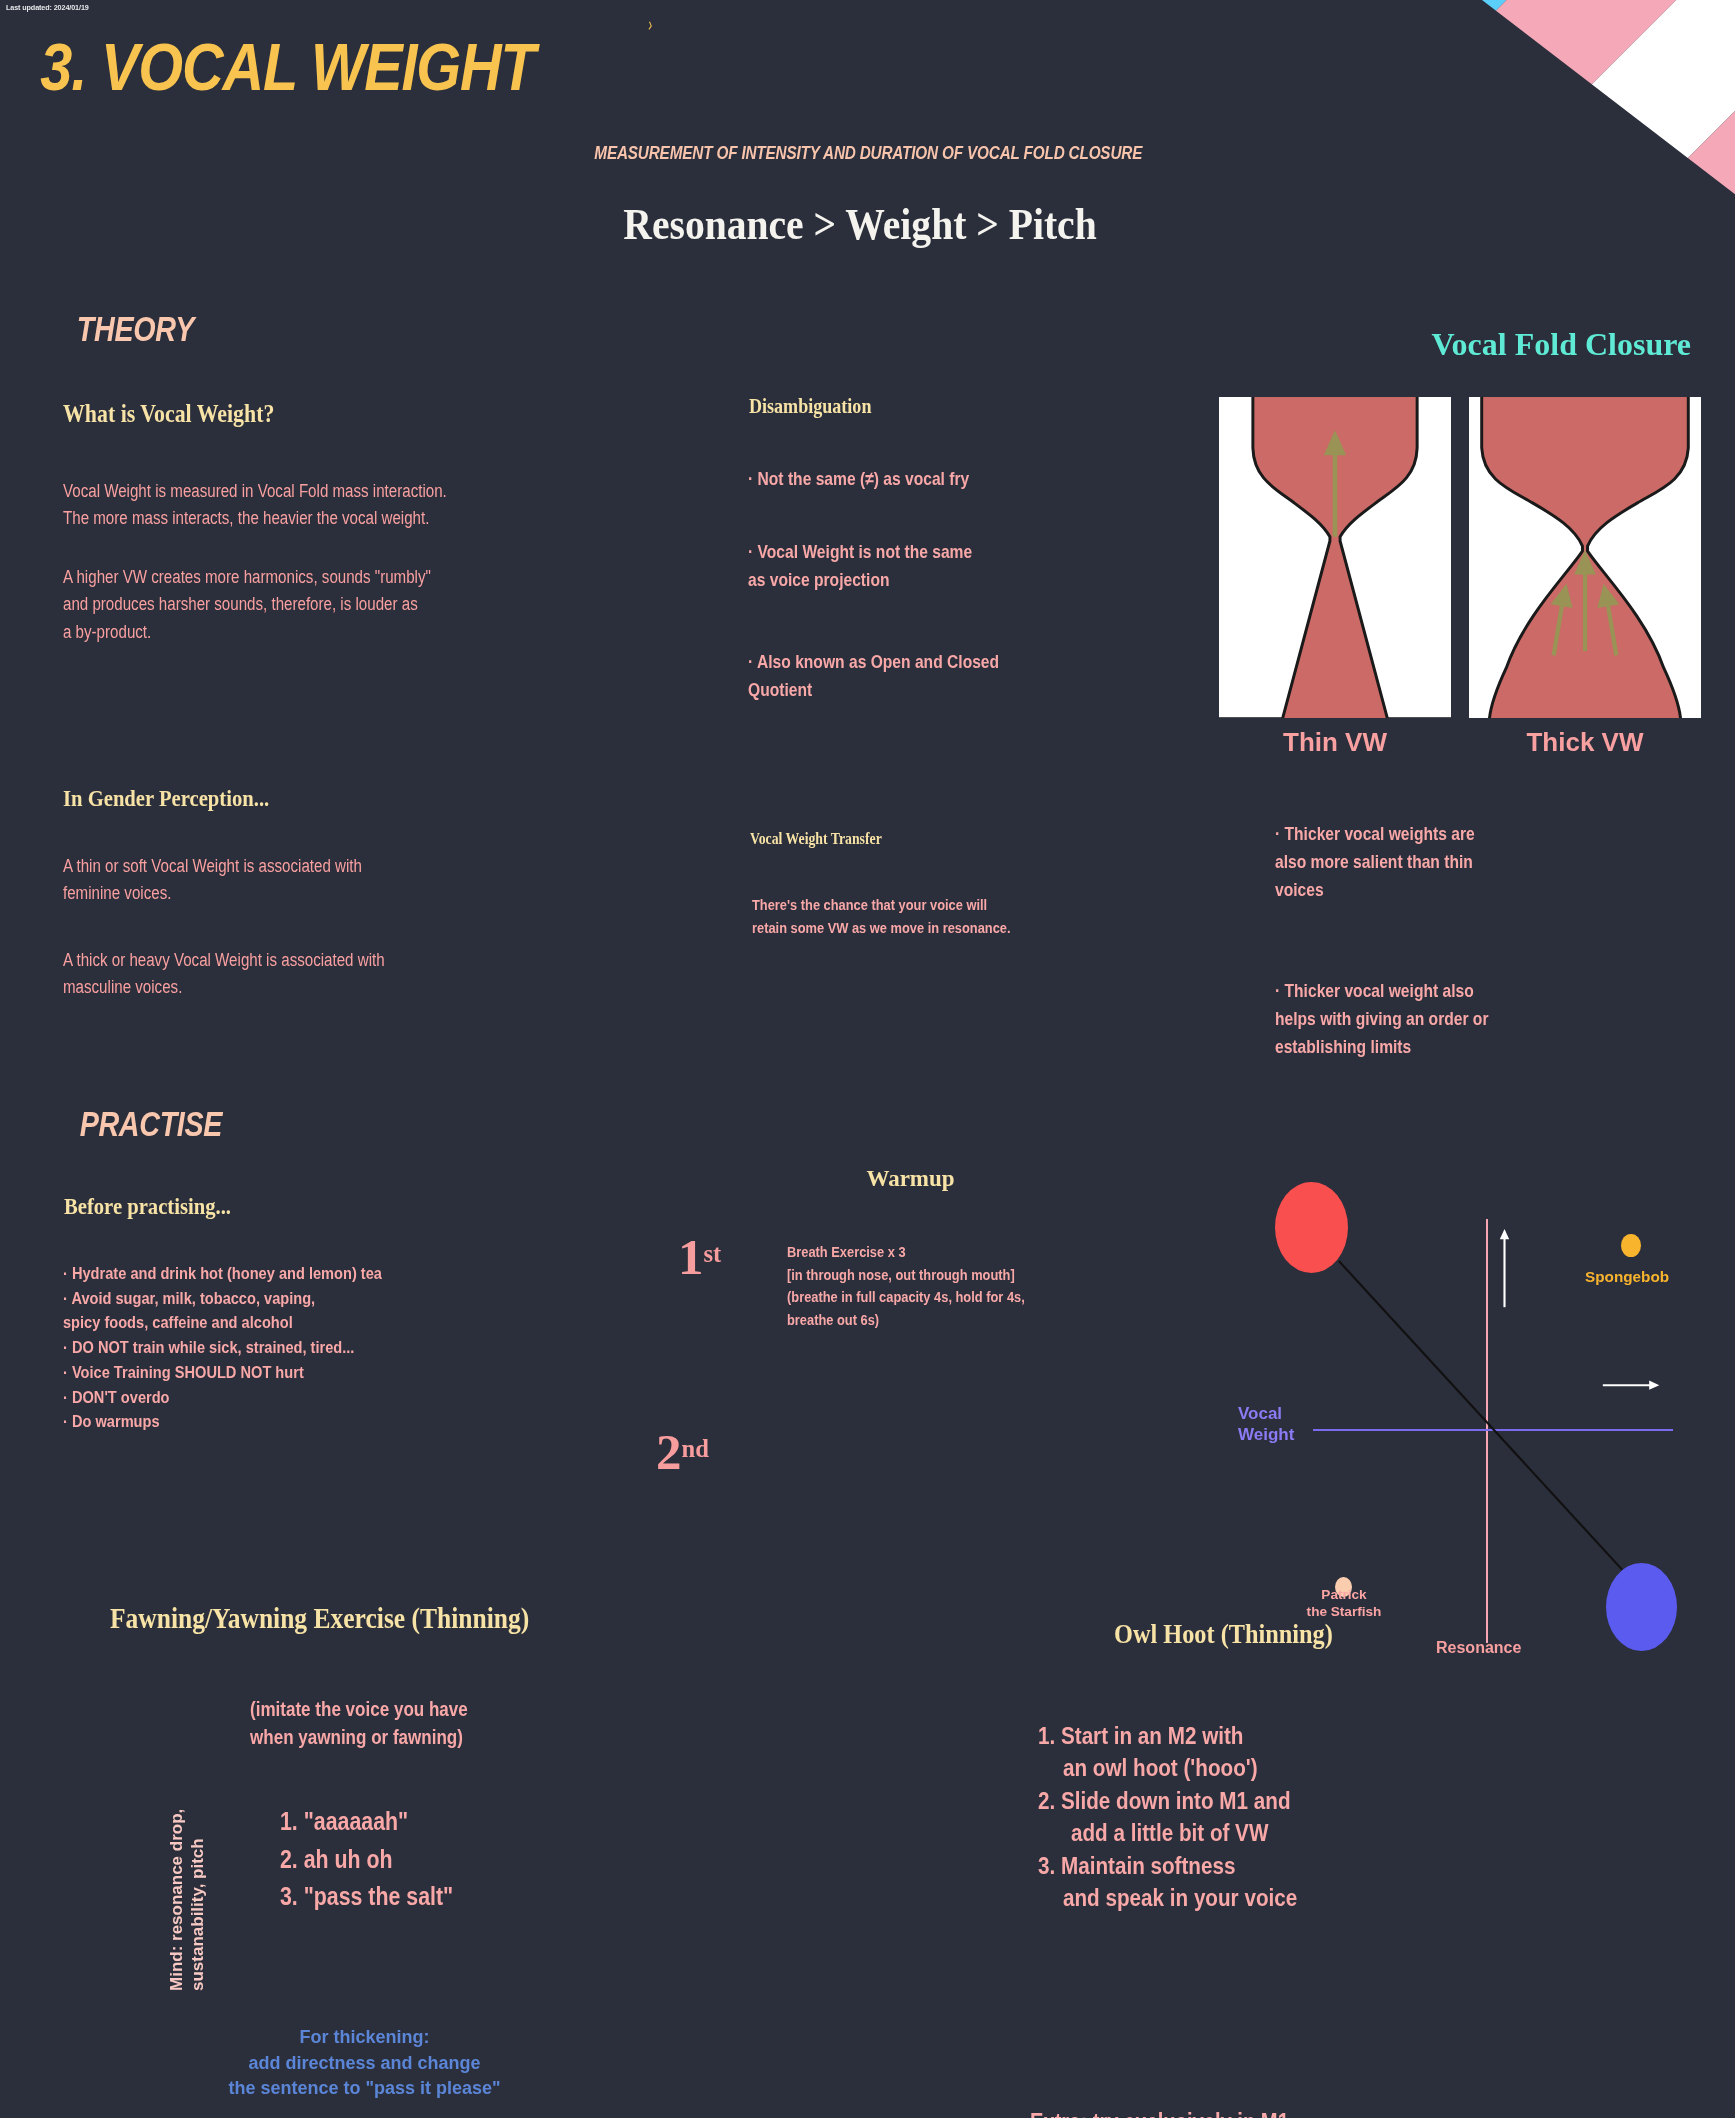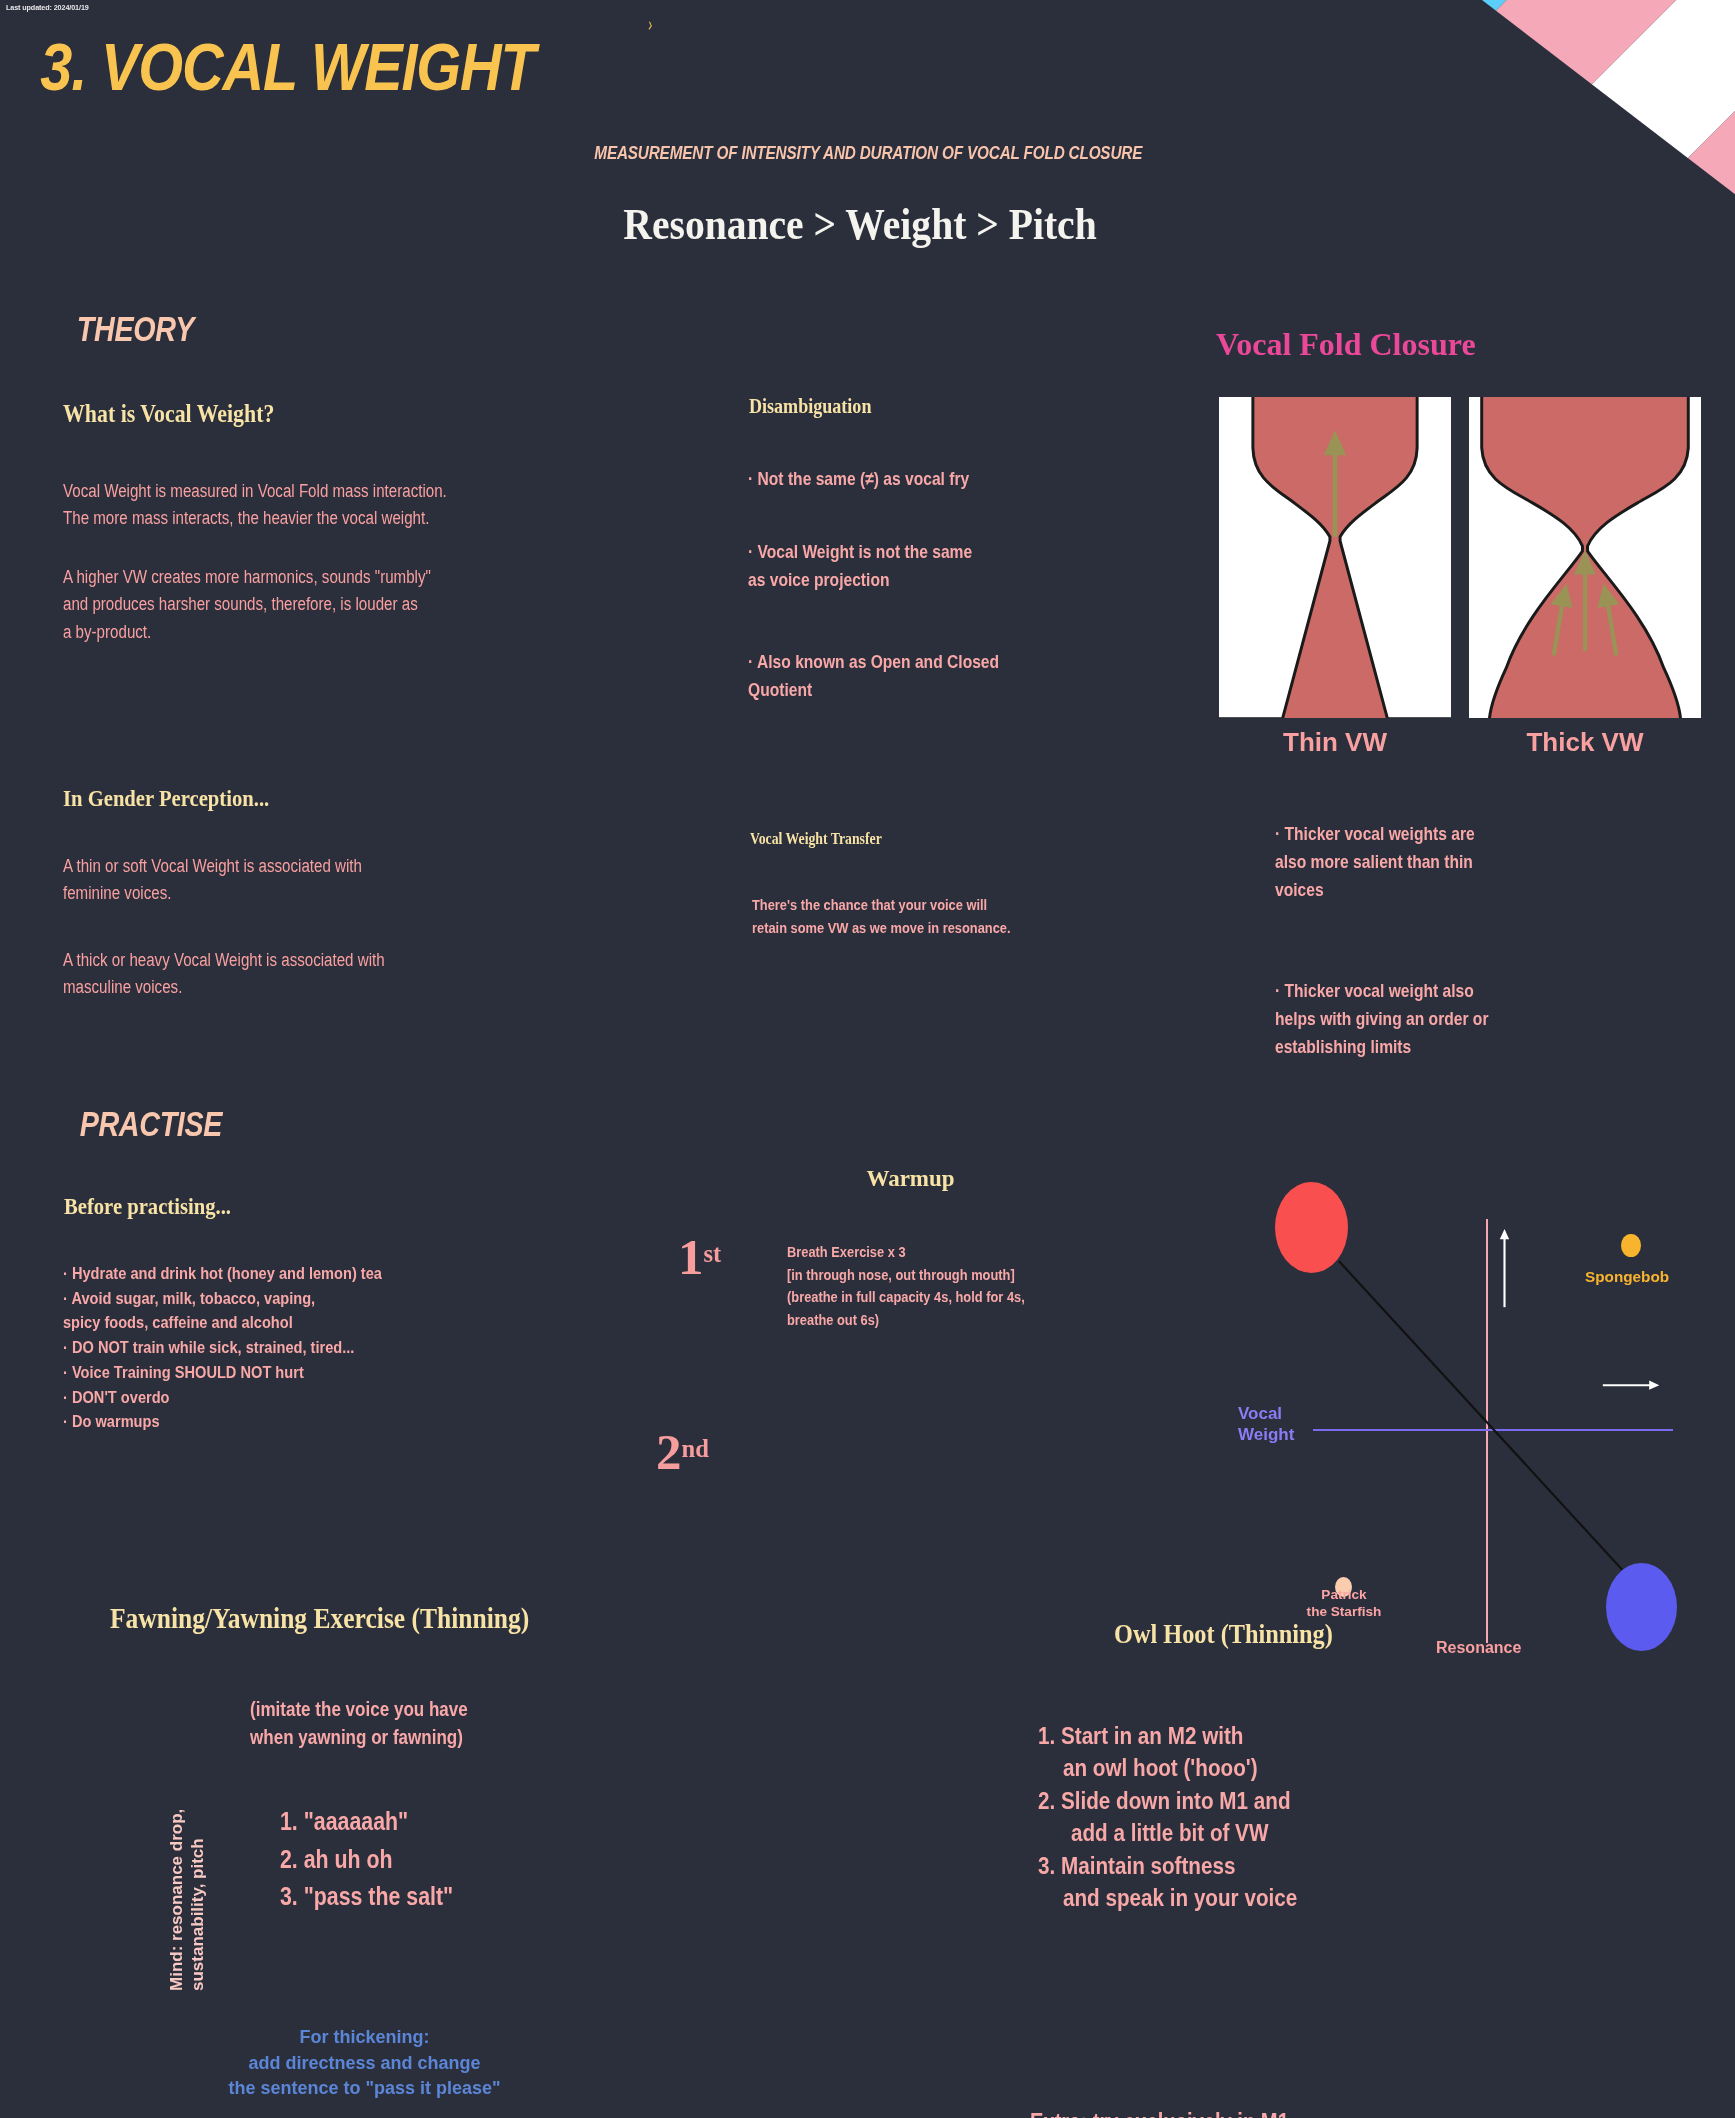--- a/index.html
+++ b/index.html
@@ -104,23 +104,23 @@
     font-family: "Liberation Sans", sans-serif;
     font-weight: 700;
     color: #f9a8a8;
     line-height: 1.5;
   }
   .body-pink2 .l { display:block; transform: scaleX(0.84); transform-origin: left center; white-space: nowrap; }
 
   
   #vfc-title {
     position: absolute; left: 1216px; top: 326px; width: 475px;
-    text-align: left;
+    text-align: right;
     font-family: "Liberation Serif", serif; font-weight: 700;
-    font-size: 32px; color: #ec4899;
+    font-size: 32px; color: #5eead4;
   }
   .fold-box {
     position: absolute; background: #cb6a66; overflow: hidden;
   }
   .fold-label {
     position: absolute;
     font-family: "Liberation Sans", sans-serif; font-weight: 700;
     font-size: 26px; color: #f9a0a0; text-align: center;
   }
 

